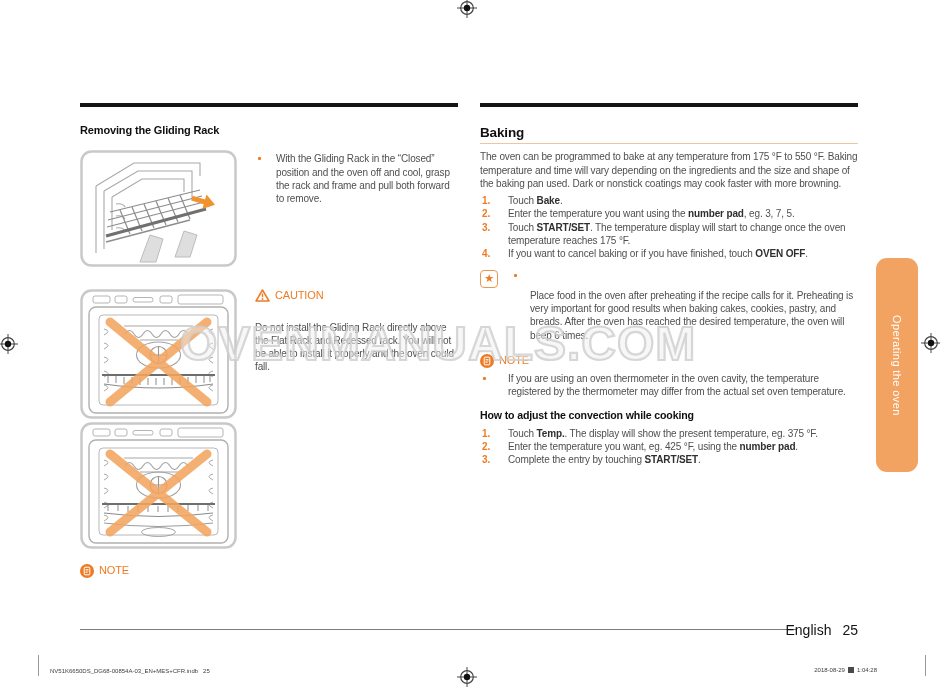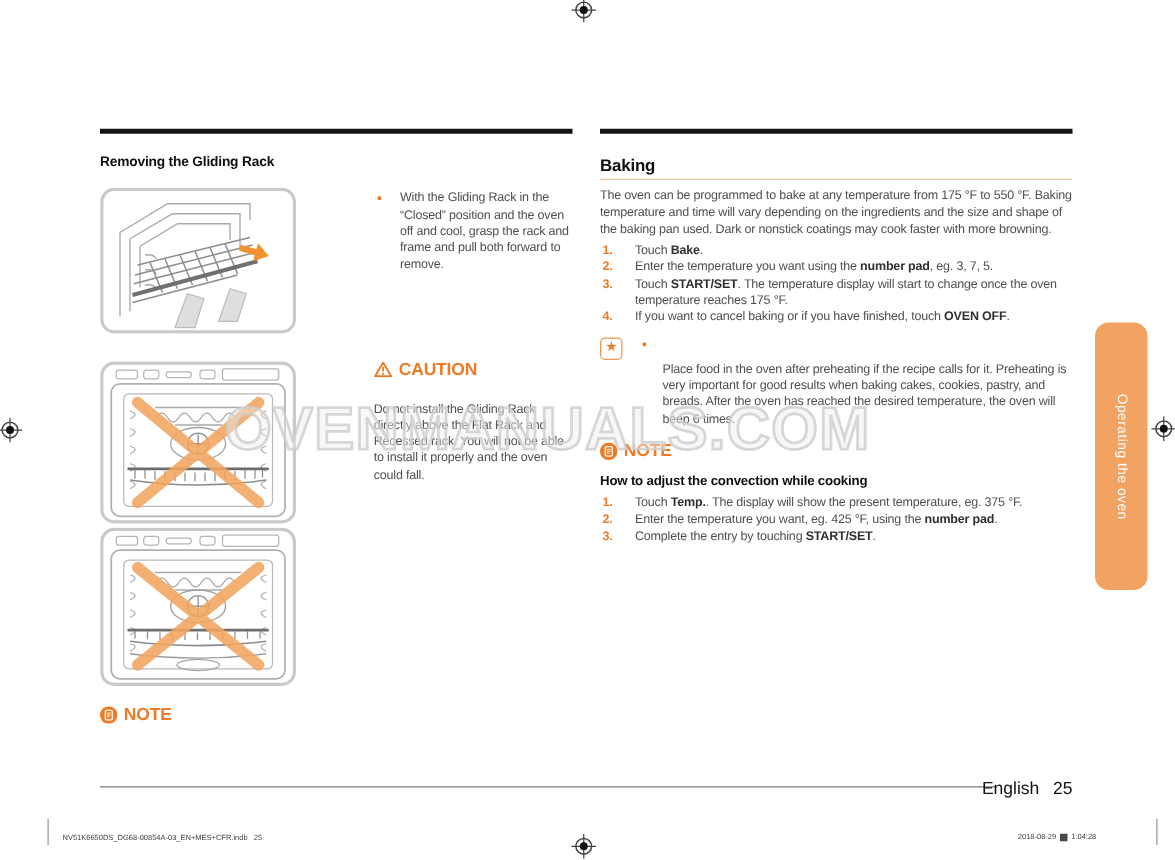--- a/index.html
+++ b/index.html
@@ -12,21 +12,21 @@
   .col-left { left:80px; }
   .col-right { left:480px; }
   .rule-black { height:4px; background:#141414; }
 
   .h-left { font-size:11px; font-weight:bold; color:#0f0f0f; margin:17px 0 0 0; }
   .h-main { font-size:13.5px; font-weight:bold; color:#0f0f0f; margin:19px 0 0 0; }
   .tan-rule { height:1px; background:#eac9a2; margin-top:4px; }
   .h-sub { font-size:10.6px; font-weight:bold; color:#0f0f0f; margin:13px 0 0 0; }
   .intro { margin:6px 0 0 0; }
 
-  .lrow { display:flex; align-items:flex-start;gap:44px; }
+  .lrow { display:flex; align-items:flex-start; }
   .figure { flex:none; }
   .side-text { margin-left:18px; width:203px; margin-top:2px; }
 
   .brow { display:flex; align-items:flex-start; }
   .dot { flex:none; width:3px; height:3px; background:#ee7b23; border-radius:1px; margin-top:5px; margin-left:3px; }
   .btxt { flex:1; margin-left:22px; }
   .side-text .btxt { margin-left:15px; }
   .tip .btxt { margin-left:13px; }
 
   .steps { margin-top:4px; }
@@ -34,21 +34,21 @@
   .step .num { flex:none; width:26px; padding-left:2px; color:#ee7b23; font-weight:bold; }
   .step .stxt { flex:1; }
   b { color:#2f2f2f; font-weight:bold; }
 
   .tip { display:flex; align-items:flex-start; margin-top:8px; }
   .tip-icon { flex:none; width:16px; height:16px; border:1.6px solid #e9984f; border-radius:4px;
               display:flex; align-items:center; justify-content:center; margin-right:13px; margin-top:1px; }
   .tip-icon .star { color:#ee7b23; font-size:11px; line-height:11px; }
 
   .note-head, .caution-head { display:flex; align-items:center; gap:5px;
-      color:#ee7b23; font-weight:bold; font-size:14px; }
+      color:#ee7b23; font-weight:normal; font-size:11px; }
   .note-head svg, .caution-head svg { flex:none; }
   .ctext, .ntext { margin-top:18px; }
 
   .mt12 { margin-top:12px; }
   .mt11 { margin-top:11px; }
   .mt4  { margin-top:4px; }
 
   .side-tab { position:absolute; left:876px; top:258px; width:42px; height:214px;
       background:#f2a261; border-radius:11px; display:flex; align-items:center; justify-content:center; }
   .side-tab span { writing-mode:vertical-rl; color:#fff; font-size:11px; letter-spacing:0.4px; }
@@ -277,20 +277,24 @@
 
     <div class="note-head mt12">
       <svg width="14" height="14" viewBox="0 0 14 14">
         <circle cx="7" cy="7" r="7" fill="#ee7b23"></circle>
         <rect x="4.2" y="3.2" width="5.6" height="7.6" rx="0.8" fill="none" stroke="#fff" stroke-width="1"></rect>
         <path d="M5.5,5.5 h3 M5.5,7 h3 M5.5,8.5 h2" stroke="#fff" stroke-width="0.8"></path>
       </svg>
       <span>NOTE</span>
     </div>
     <div class="mt4">
+        <div class="brow">
+          <span class="dot"></span>
+          <span class="btxt">If you are using an oven thermometer in the oven cavity, the temperature registered by the thermometer may differ from the actual set oven temperature.</span>
+        </div>
       </div>
 
     <div class="h-sub" style="margin-top:11px;">How to adjust the convection while cooking</div>
     <div class="steps">
         <div class="step">
           <span class="num">1.</span>
           <span class="stxt"><span>Touch </span><b>Temp.</b><span>. The display will show the present temperature, eg. 375 °F.</span></span>
         </div>
         <div class="step">
           <span class="num">2.</span>

